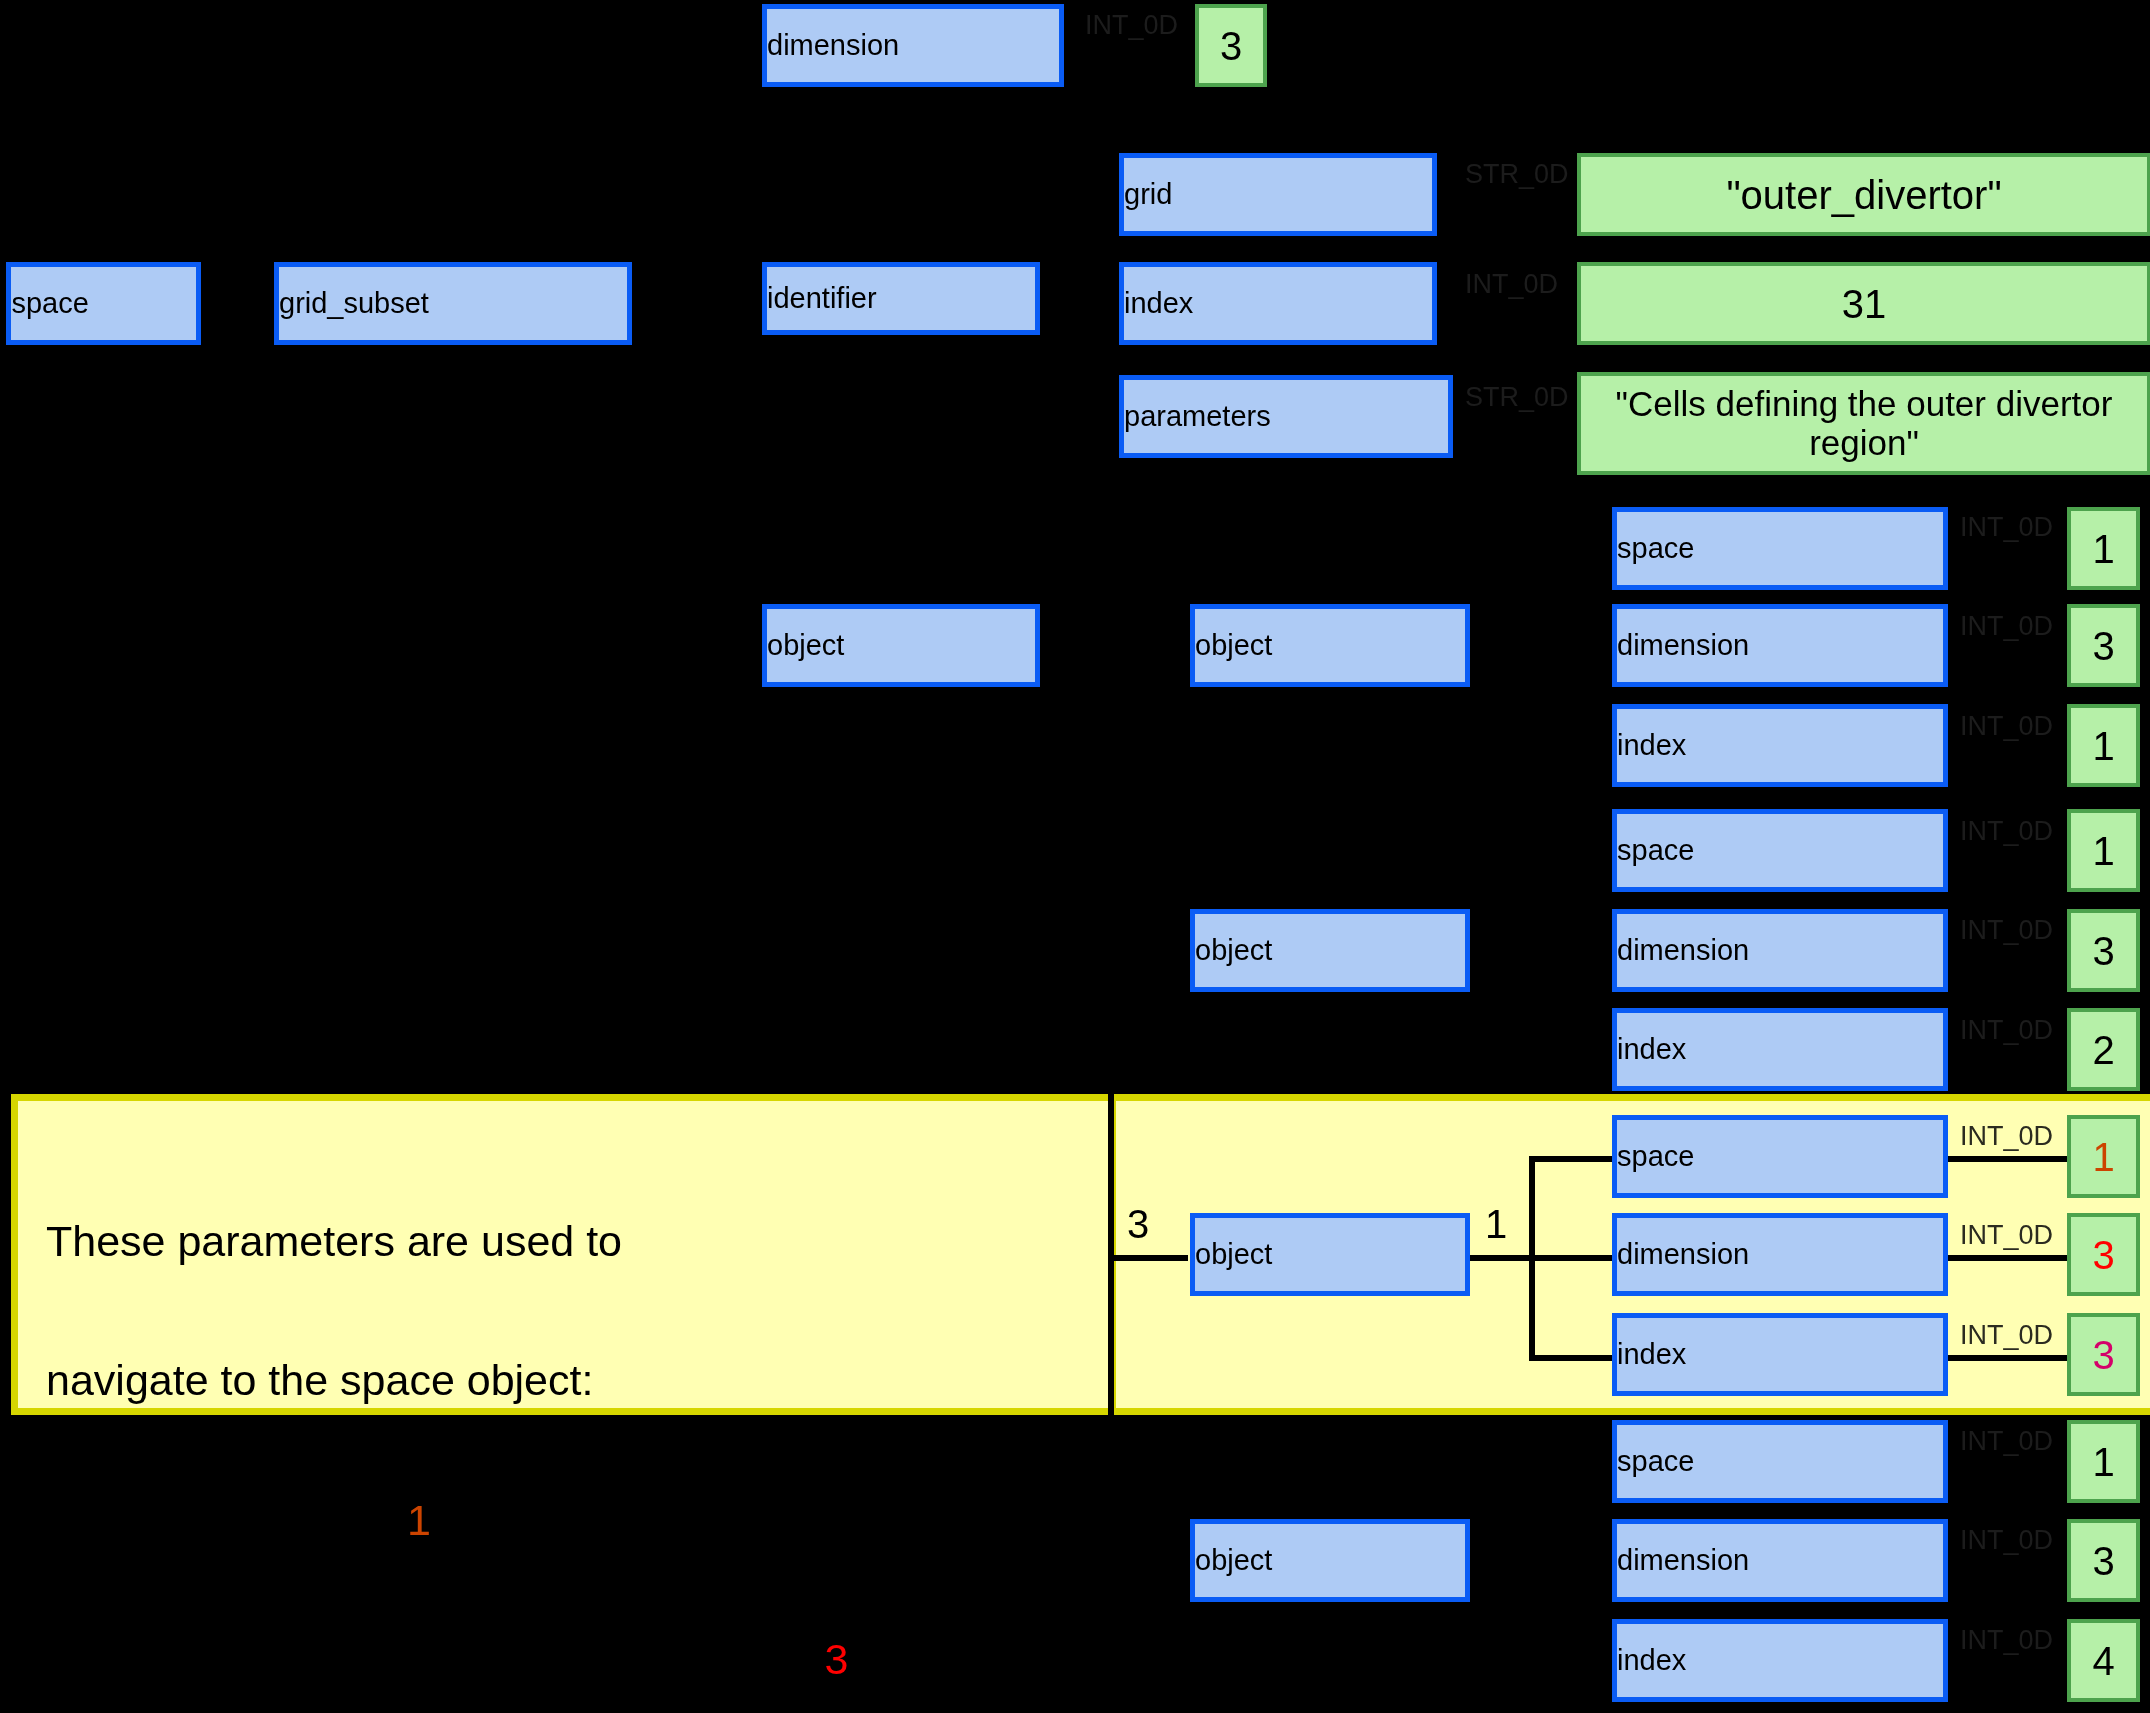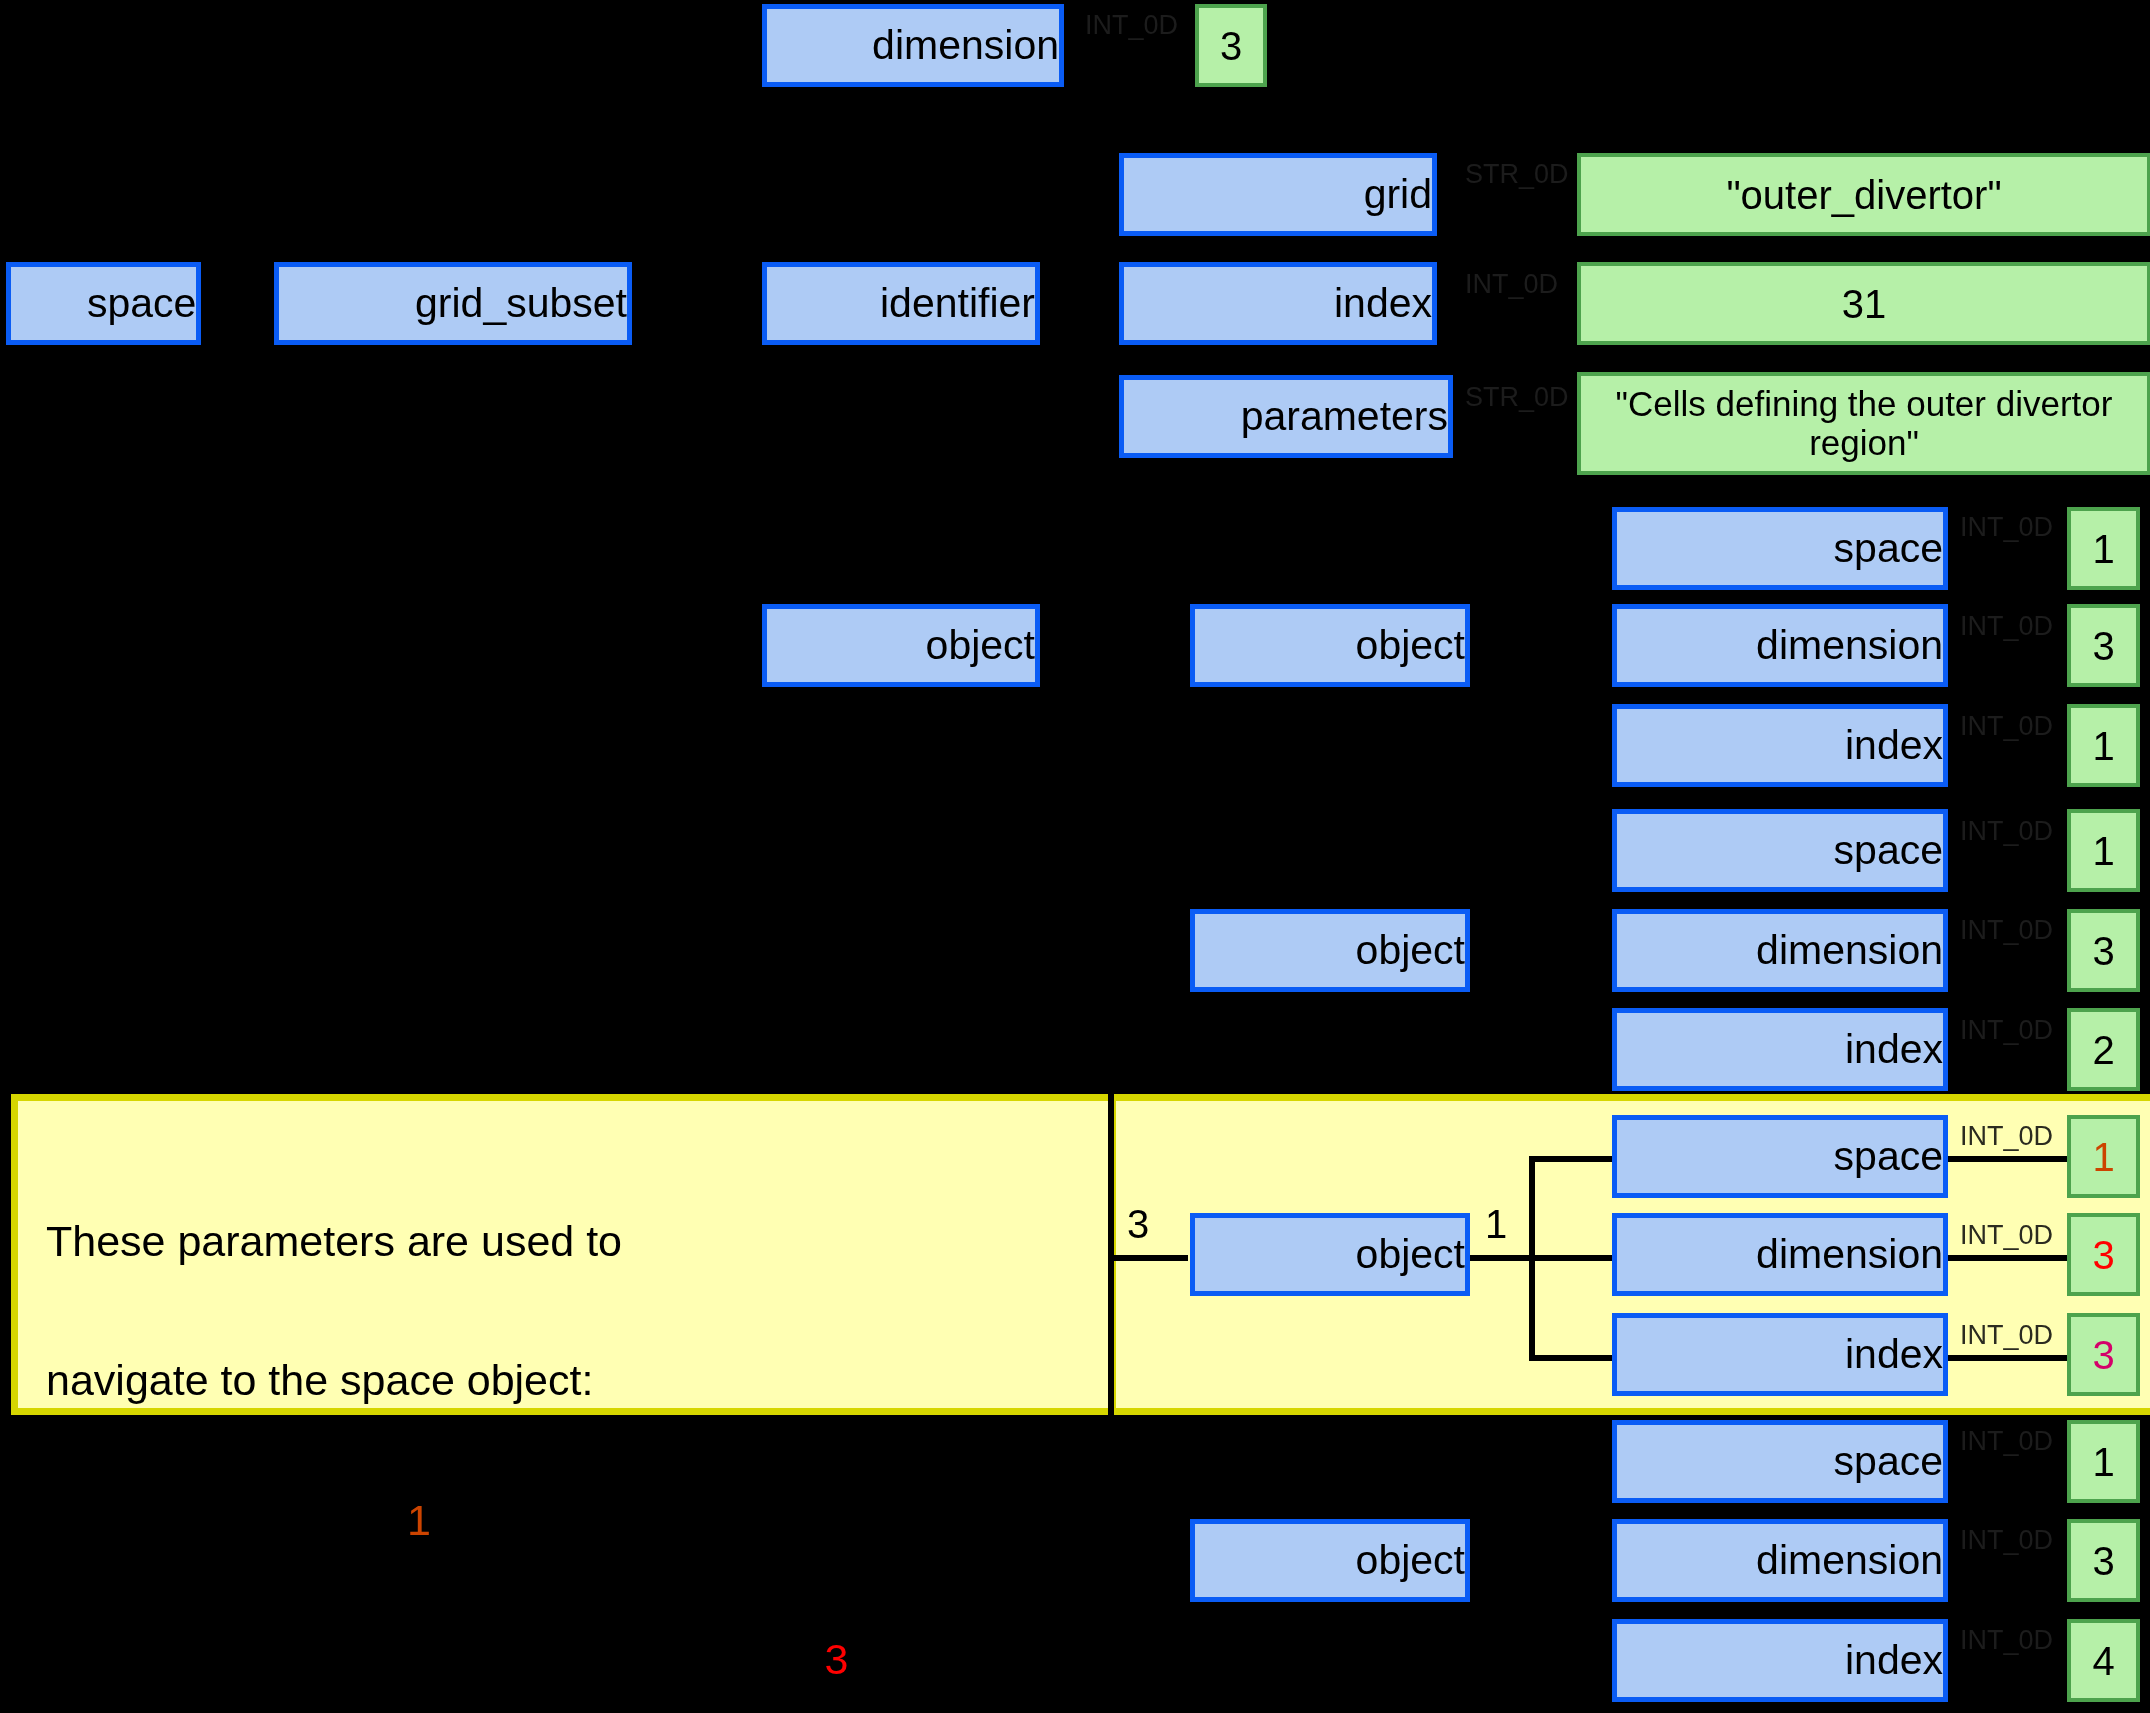--- a/index.html
+++ b/index.html
@@ -18,21 +18,21 @@
   .callout{position:absolute;background:#ffffb3;border:7.2px solid #d6d600;
            box-sizing:border-box;}
   .callout-text{position:absolute;color:#000;font-size:43px;line-height:1.08;
                 white-space:pre;letter-spacing:0px;}
   .c-orange{color:#cc4400;}
   .c-red{color:#ff0000;}
 
   
   .node{position:absolute;box-sizing:border-box;background:#aecbf5;
         border:5.6px solid #0a5cf5;display:flex;align-items:center;
-        justify-content:flex-end;color:#000;font-size:41px;text-align:center;
+        justify-content:flex-start;color:#000;font-size:29px;text-align:center;
         line-height:1.05;}
   .val{position:absolute;box-sizing:border-box;background:#b6f0a8;
        border:4.8px solid #4da34d;display:flex;align-items:center;
        justify-content:center;color:#000;font-size:40px;text-align:center;
        line-height:1.1;padding:0 4.8px;}
   .val.small{font-size:35px;}
 
   
   .tlabel{position:absolute;color:#1c1c1c;font-size:27px;white-space:nowrap;margin-left:8px;}
   .tlabel.onyellow{color:#2b2b20;}
@@ -146,21 +146,21 @@
     <span>space</span>
   </div>
 
   <div class="node" style="left:274px;top:262px;width:358px;height:83px;">
     <span>grid_subset</span>
   </div>
 
   <div class="node" style="left:762px;top:4px;width:302px;height:83px;">
     <span>dimension</span>
   </div>
-  <div class="node" style="left:762px;top:262px;width:278px;height:83px;">
+  <div class="node" style="left:762px;top:262px;width:278px;height:73px;">
     <span>identifier</span>
   </div>
   <div class="node" style="left:762px;top:604px;width:278px;height:83px;">
     <span>object</span>
   </div>
 
   <div class="node" style="left:1119px;top:153px;width:318px;height:83px;">
     <span>grid</span>
   </div>
   <div class="node" style="left:1119px;top:262px;width:318px;height:83px;">

